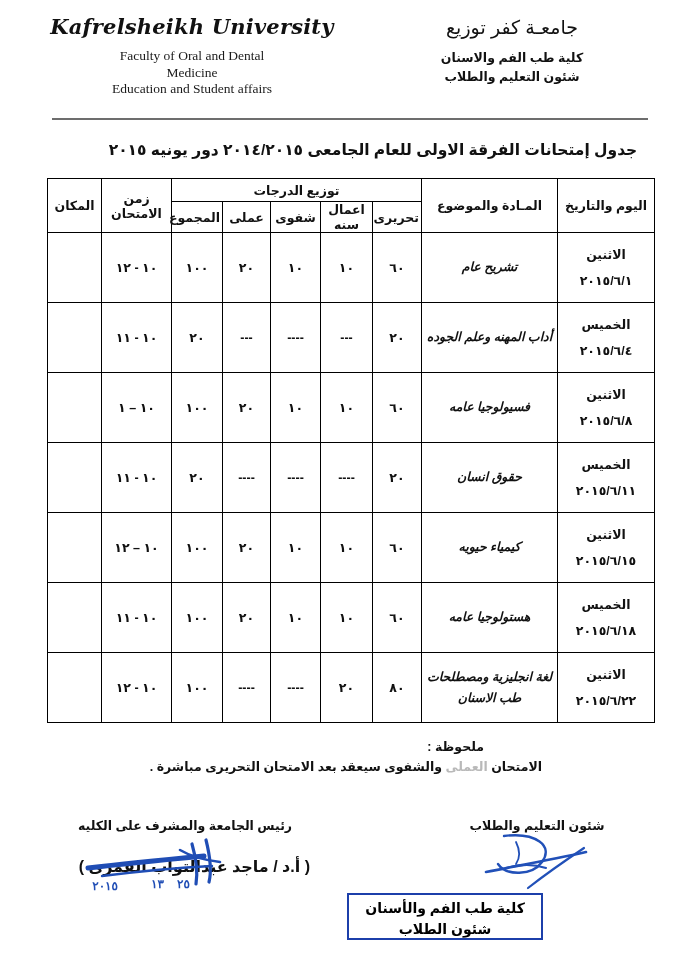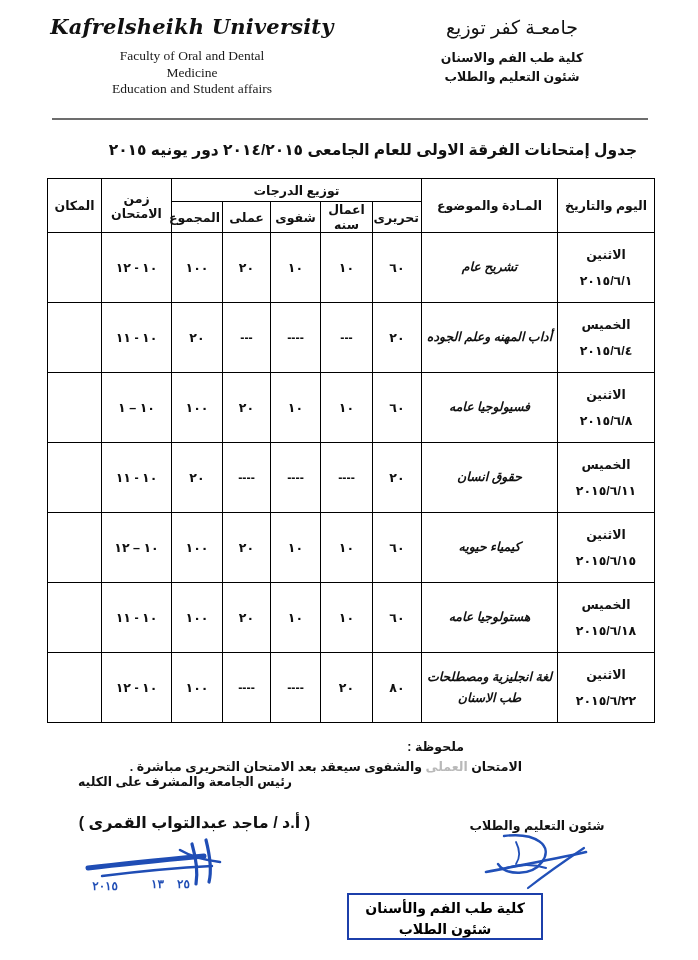--- a/index.html
+++ b/index.html
@@ -172,21 +172,21 @@
   col.c-oral   { width: 50px; }
   col.c-prac   { width: 48px; }
   col.c-total  { width: 51px; }
   col.c-time   { width: 70px; }
   col.c-place  { width: 54px; }
 
   
   .note {
     position: absolute;
     top: 739px;
-    right: 48px;
+    right: 28px;
     width: 620px;
     direction: rtl;
     text-align: right;
     font-size: 12.5px;
     font-weight: 700;
   }
   .note-label {
     display: block;
     margin-bottom: 5px;
     padding-right: 186px;
@@ -202,21 +202,21 @@
 
   
   .sig {
     position: absolute;
     direction: rtl;
     text-align: center;
     font-size: 12.5px;
     font-weight: 700;
   }
   .sig-left {
-    top: 774px;
+    top: 818px;
     left: 60px;
     width: 250px;
   }
   .sig-right {
     top: 818px;
     right: 46px;
     width: 230px;
   }
   .sig-title { display: block; }
   .sig-name {

